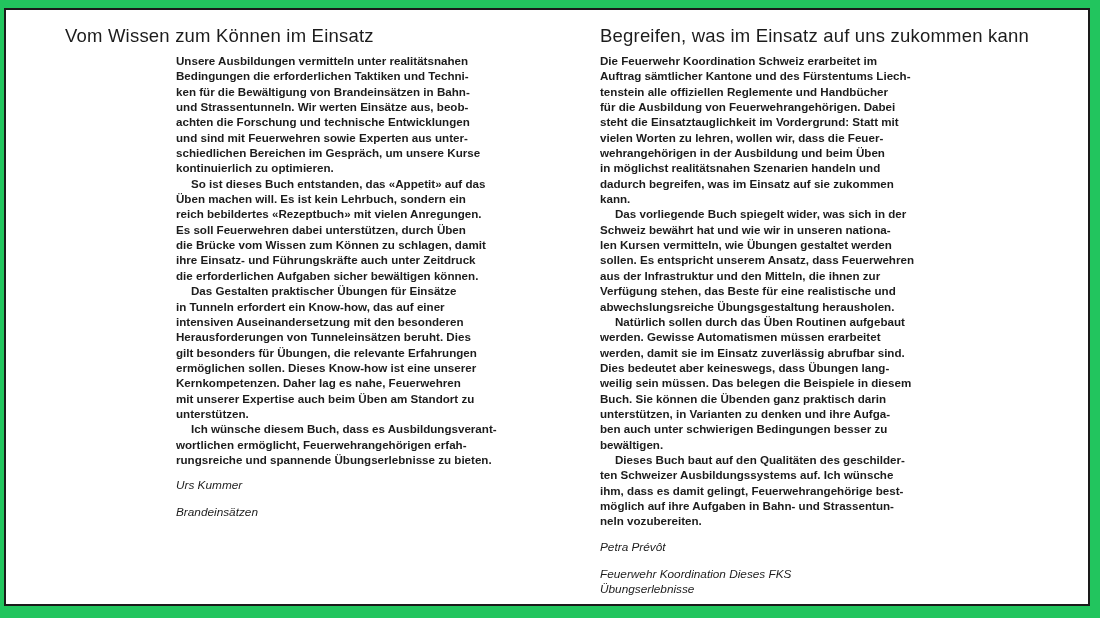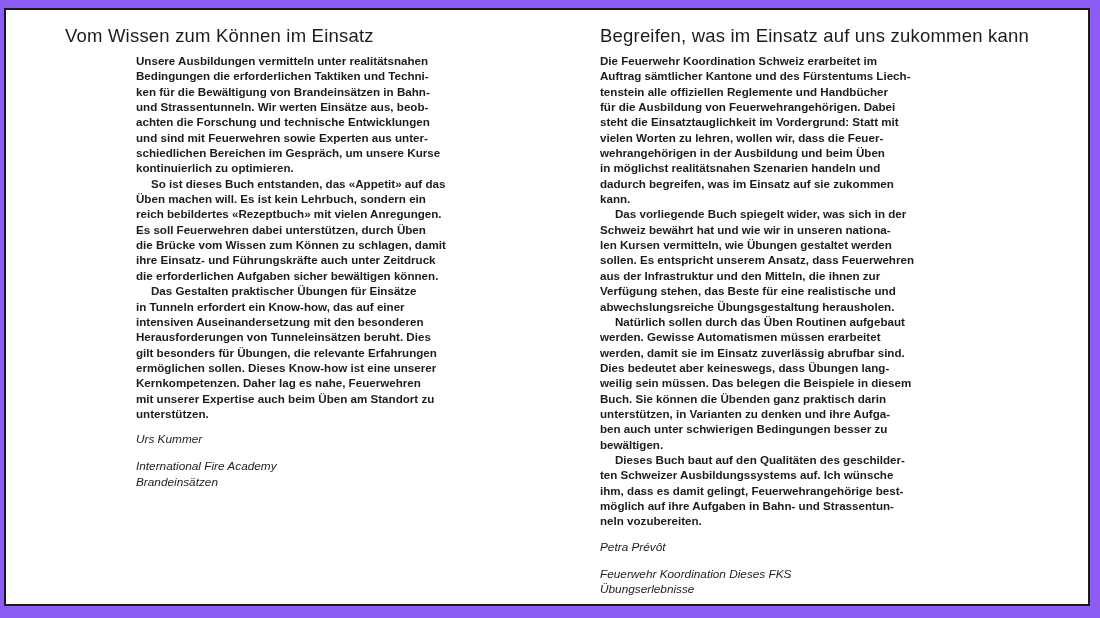--- a/index.html
+++ b/index.html
@@ -5,21 +5,21 @@
   html, body {
     margin: 0;
     padding: 0;
     background: #ffffff;
     font-family: "Liberation Sans", "DejaVu Sans", sans-serif;
   }
   .stage {
     position: relative;
     width: 1100px;
     height: 618px;
-    background: #8b5cf6;
+    background: #22c55e;
     overflow: hidden;
   }
   .page-border {
     position: absolute;
     left: 4px;
     top: 8px;
     width: 1086px;
     height: 598px;
     border: 2px solid #1a1a1a;
     background: #ffffff;
@@ -37,21 +37,21 @@
     font-size: 18.5px;
     line-height: 24px;
     font-weight: 400;
     letter-spacing: 0.2px;
     color: #1c1c1c;
   }
   .body-block {
     margin-top: 5px;
     color: #1c1c1c;
   }
-  .column.left .body-block { margin-left: 71px; width: 400px; }
+  .column.left .body-block { margin-left: 111px; width: 400px; }
   .column.right .body-block { margin-left: 0; width: 410px; }
 
   .para {
     margin: 0;
     font-size: 11.6px;
     line-height: 15.35px;
     font-weight: 700;
     white-space: pre-line;
     letter-spacing: 0px;
   }
@@ -103,24 +103,26 @@
 die erforderlichen Aufgaben sicher bewältigen können.</p>
       <p class="para indent">Das Gestalten praktischer Übungen für Einsätze
 in Tunneln erfordert ein Know-how, das auf einer
 intensiven Auseinandersetzung mit den besonderen
 Herausforderungen von Tunneleinsätzen beruht. Dies
 gilt besonders für Übungen, die relevante Erfahrungen
 ermöglichen sollen. Dieses Know-how ist eine unserer
 Kernkompetenzen. Daher lag es nahe, Feuerwehren
 mit unserer Expertise auch beim Üben am Standort zu
 unterstützen.</p>
+      <p class="para indent">Ich wünsche diesem Buch, dass es Ausbildungsverant-
+wortlichen ermöglicht, Feuerwehrangehörigen erfah-
+rungsreiche und spannende Übungserlebnisse zu bieten.</p>
       <div class="signature">
         <p class="sig-name">Urs Kummer</p>
         <div class="sig-block">
-          <p class="sig-org">International Fire Academy</p>
           <p class="sig-role">Brandeinsätzen</p>
         </div>
       </div>
     </div>
   </section>
 
   <section class="column right">
     <h1 class="col-title">Begreifen, was im Einsatz auf uns zukommen kann</h1>
     <div class="body-block">
       <p class="para">Die Feuerwehr Koordination Schweiz erarbeitet im

